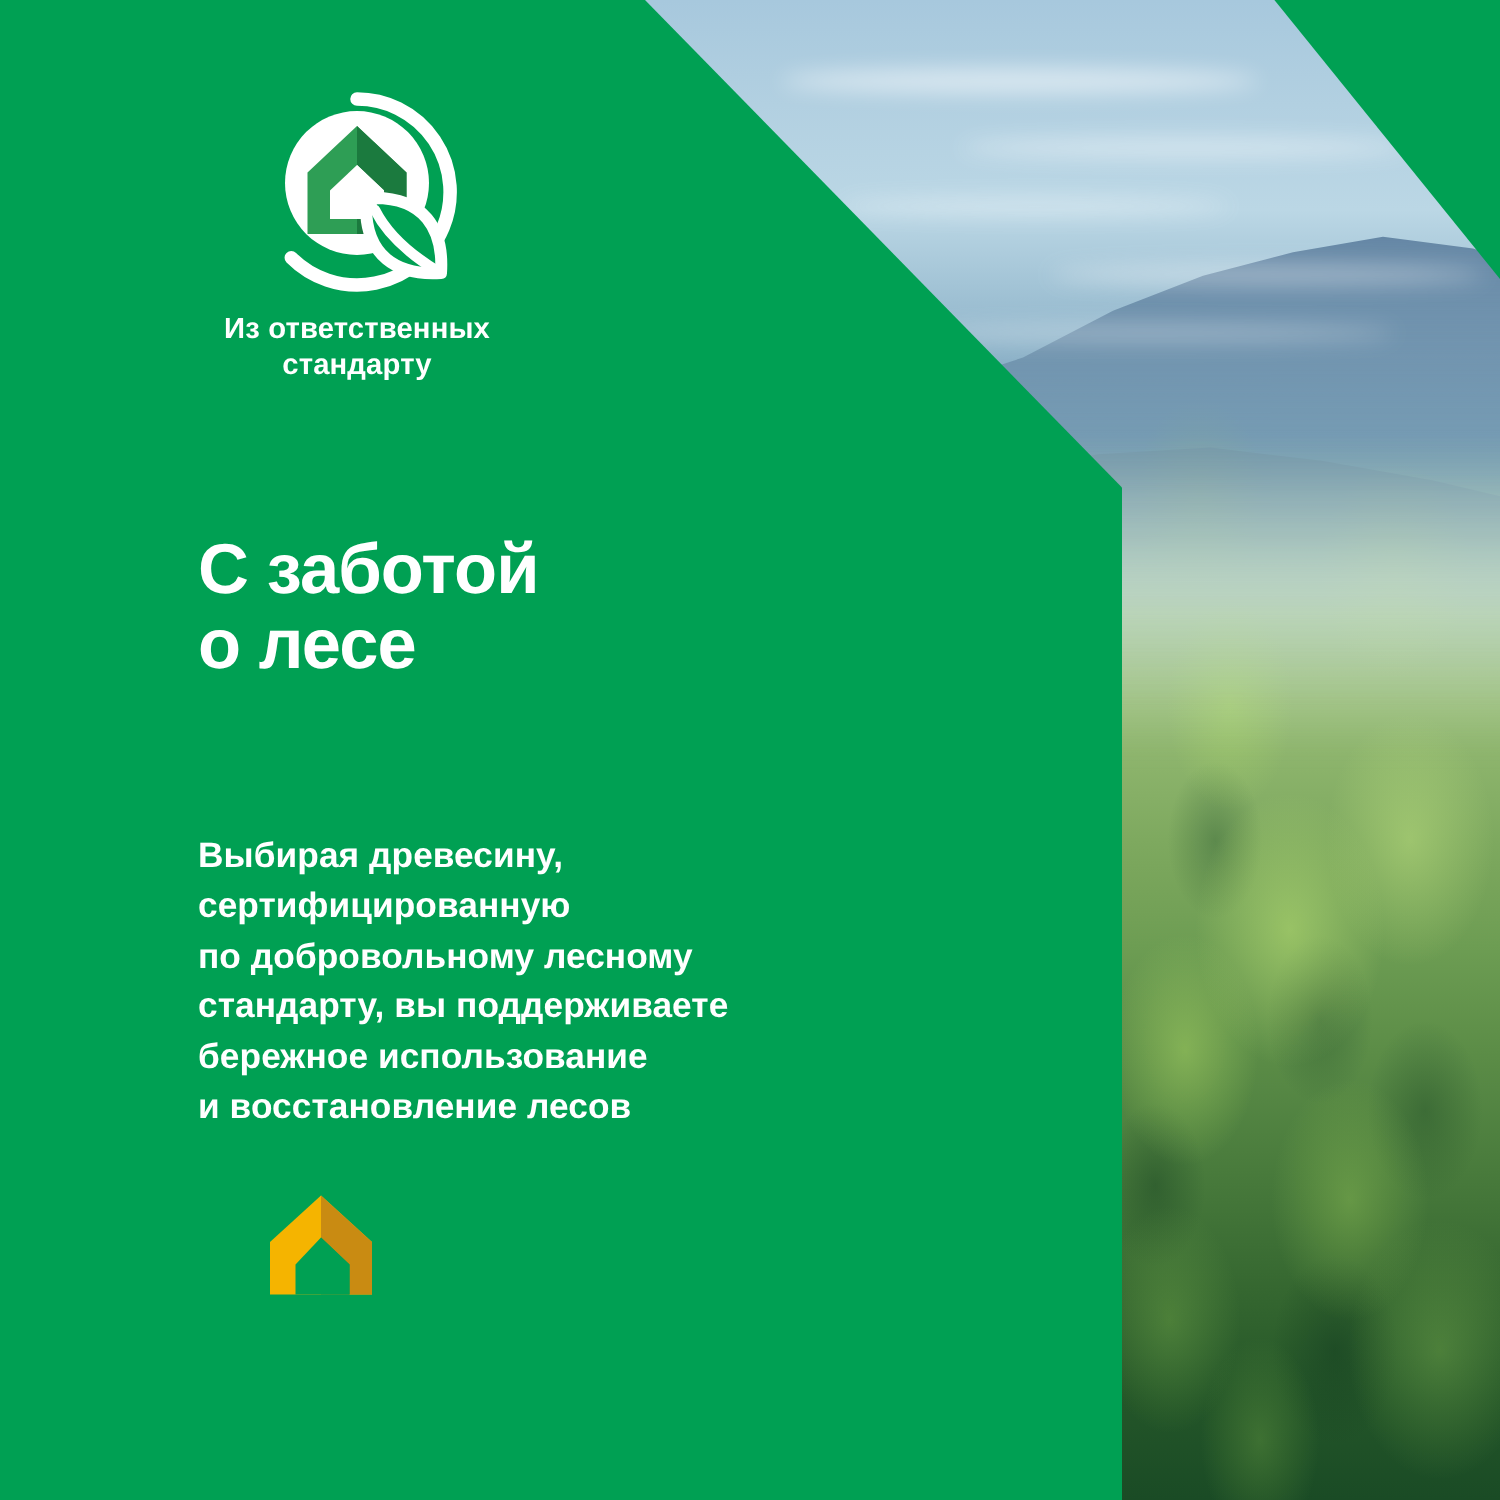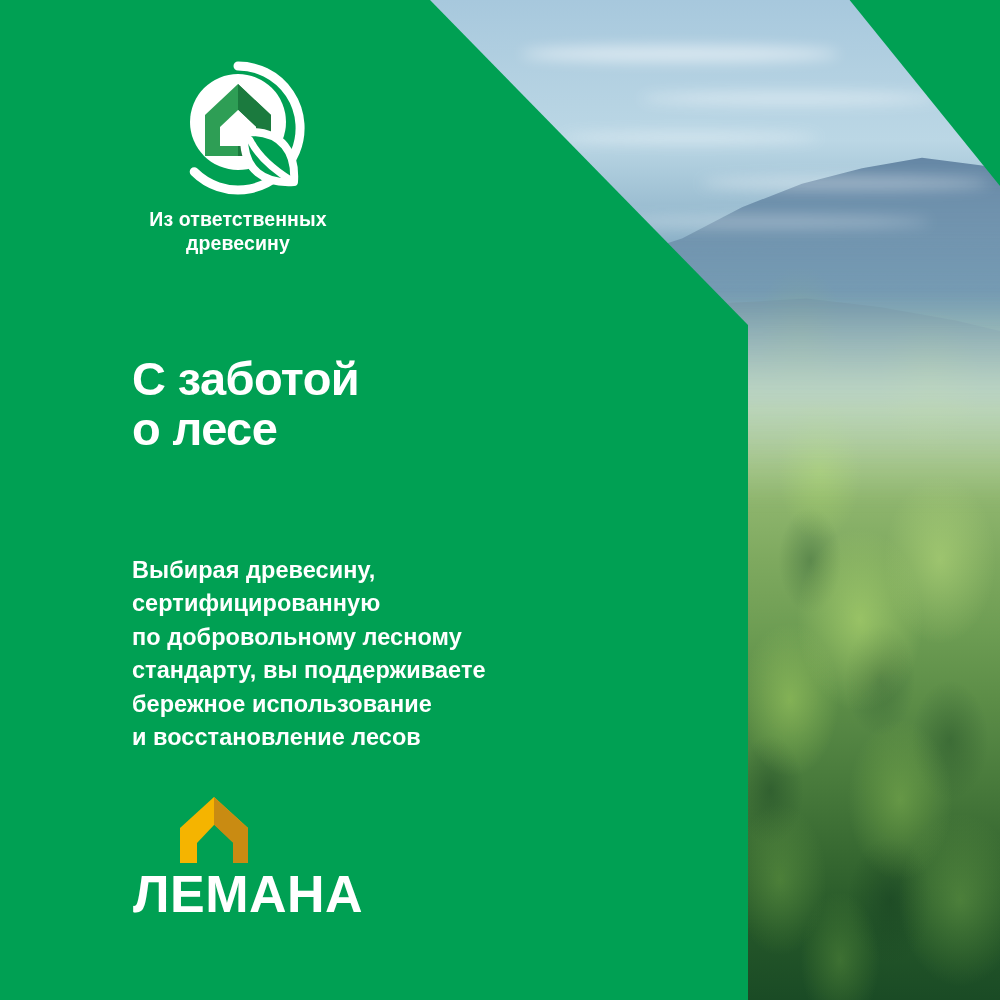--- a/index.html
+++ b/index.html
@@ -259,21 +259,21 @@
         <path d="M 68 50 L 86 67 L 86 86 L 50 86 L 50 67 Z" fill="#ffffff"></path>
 
         <path d="M 68 50 L 86 67 L 86 86 L 68 86 Z" fill="#ffffff"></path>
 
         <path d="M 80 72 C 112 72 126 92 124 122 C 94 124 74 110 74 78 Z" fill="#00A053" stroke="#ffffff" stroke-width="8" stroke-linejoin="round"></path>
 
         <path d="M 122 121 C 104 110 88 96 80 80" fill="none" stroke="#ffffff" stroke-width="7" stroke-linecap="round"></path>
       </svg>
       <div class="cert-caption">
         <div>Из ответственных</div>
-        <div>древесину</div>
+        <div>стандарту</div>
       </div>
     </div>
 
     <h1 class="headline">С заботой
 о лесе</h1>
 
     <p class="body-copy">Выбирая древесину,
 сертифицированную
 по добровольному лесному
 стандарту, вы поддерживаете
@@ -284,17 +284,16 @@
       <svg class="lemana-house" viewBox="0 0 72 70">
 
         <path d="M 36 2 L 70 33 L 70 68 L 2 68 L 2 33 Z" fill="#F5B400"></path>
 
         <path d="M 36 2 L 70 33 L 70 68 L 36 68 Z" fill="#C98B12"></path>
 
         <path d="M 36 30 L 55 48 L 55 68 L 19 68 L 19 48 Z" fill="#00A053"></path>
 
         <path d="M 36 30 L 55 48 L 55 68 L 36 68 Z" fill="#00A053"></path>
       </svg>
-      <div class="lemana-word">ЛЕМАНА</div>
     </div>
 
   </div>
 </div>
 
 </body></html>

